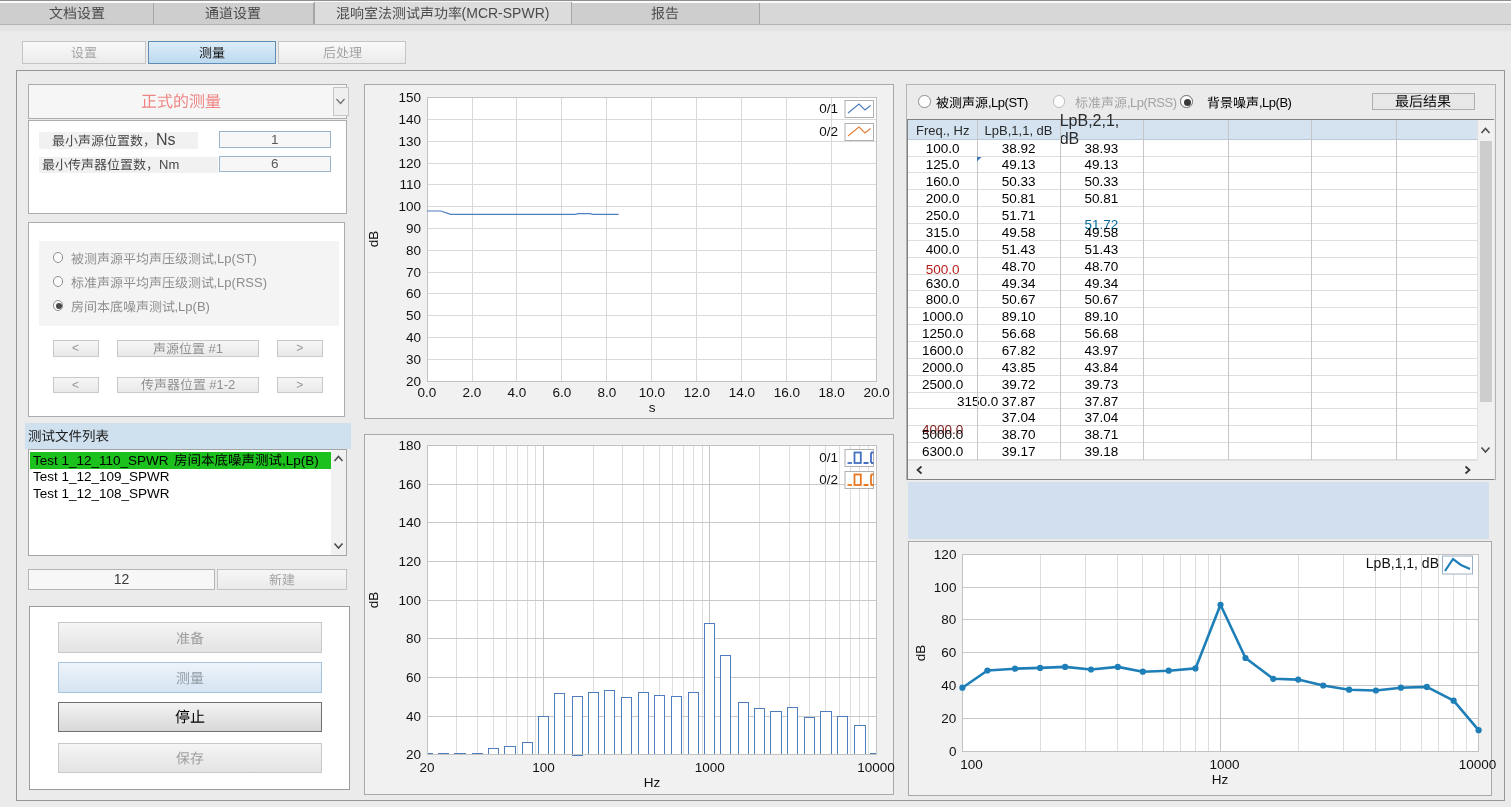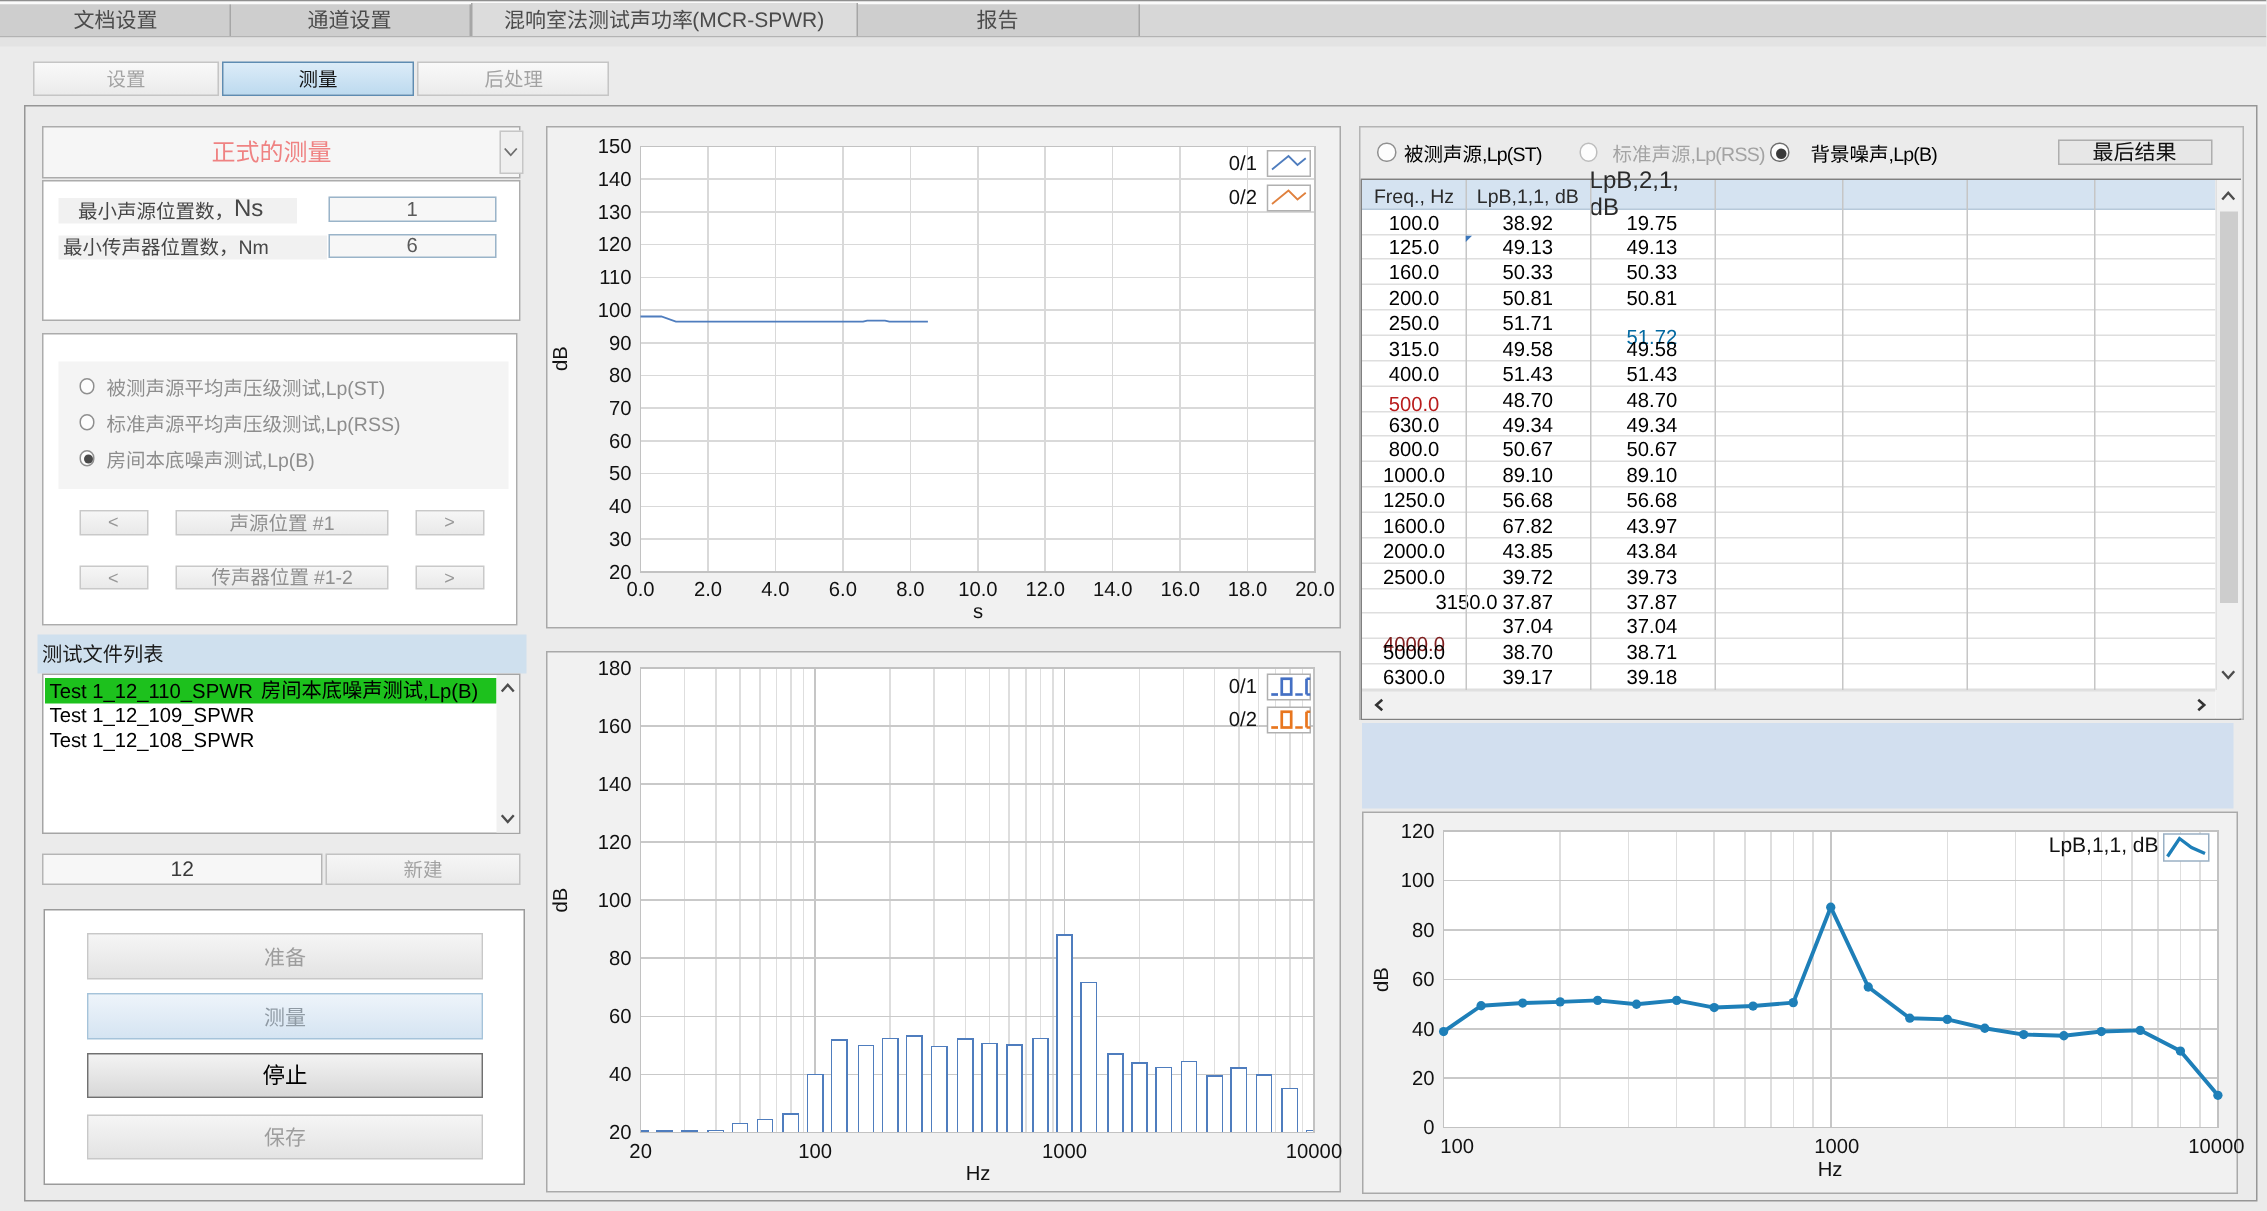--- a/index.html
+++ b/index.html
@@ -538,21 +538,21 @@
     </svg>
   </div>
 <div style="position:absolute;left:907px;top:119px;width:586.5px;height:360.5px;background:#fff;border:1px solid #808080"></div>
 <div style="position:absolute;left:908px;top:120.2px;width:568.7px;height:19.5px;background:#d5e3f1;border-bottom:1px solid #b7c9da"></div>
 <div style="position:absolute;left:908px;top:121px;width:69.39999999999998px;height:18px;display:flex;align-items:center;justify-content:center;color:#2a2a2a;font-size:13px">Freq., Hz</div>
 <div style="position:absolute;left:977.4px;top:121px;width:82.30000000000007px;height:18px;display:flex;align-items:center;justify-content:center;color:#2a2a2a;font-size:13px">LpB,1,1, dB</div>
 <div style="position:absolute;left:1059.7px;top:121px;width:83.20000000000005px;height:18px;display:flex;align-items:center;justify-content:center;color:#2a2a2a;font-size:16px">LpB,2,1, dB</div>
 <div style="position:absolute;left:908px;top:155.56px;width:568.7px;height:1px;background:#dedede"></div>
 <div style="position:absolute;left:908px;top:139.7px;width:69.39999999999998px;height:16.86px;display:flex;align-items:center;justify-content:center;color:#000;font-size:13.5px">100.0</div>
 <div style="position:absolute;left:977.4px;top:139.7px;width:82.30000000000007px;height:16.86px;display:flex;align-items:center;justify-content:center;color:#000;font-size:13.5px">38.92</div>
-<div style="position:absolute;left:1059.7px;top:139.7px;width:83.20000000000005px;height:16.86px;display:flex;align-items:center;justify-content:center;color:#000;font-size:13.5px">19.75</div>
+<div style="position:absolute;left:1059.7px;top:139.7px;width:83.20000000000005px;height:16.86px;display:flex;align-items:center;justify-content:center;color:#000;font-size:13.5px">38.93</div>
 <div style="position:absolute;left:908px;top:172.42000000000002px;width:568.7px;height:1px;background:#dedede"></div>
 <div style="position:absolute;left:908px;top:156.56px;width:69.39999999999998px;height:16.86px;display:flex;align-items:center;justify-content:center;color:#000;font-size:13.5px">125.0</div>
 <div style="position:absolute;left:977.4px;top:156.56px;width:82.30000000000007px;height:16.86px;display:flex;align-items:center;justify-content:center;color:#000;font-size:13.5px">49.13</div>
 <div style="position:absolute;left:1059.7px;top:156.56px;width:83.20000000000005px;height:16.86px;display:flex;align-items:center;justify-content:center;color:#000;font-size:13.5px">49.13</div>
 <div style="position:absolute;left:908px;top:189.27999999999997px;width:568.7px;height:1px;background:#dedede"></div>
 <div style="position:absolute;left:908px;top:173.42px;width:69.39999999999998px;height:16.86px;display:flex;align-items:center;justify-content:center;color:#000;font-size:13.5px">160.0</div>
 <div style="position:absolute;left:977.4px;top:173.42px;width:82.30000000000007px;height:16.86px;display:flex;align-items:center;justify-content:center;color:#000;font-size:13.5px">50.33</div>
 <div style="position:absolute;left:1059.7px;top:173.42px;width:83.20000000000005px;height:16.86px;display:flex;align-items:center;justify-content:center;color:#000;font-size:13.5px">50.33</div>
 <div style="position:absolute;left:908px;top:206.14px;width:568.7px;height:1px;background:#dedede"></div>
 <div style="position:absolute;left:908px;top:190.27999999999997px;width:69.39999999999998px;height:16.86px;display:flex;align-items:center;justify-content:center;color:#000;font-size:13.5px">200.0</div>

